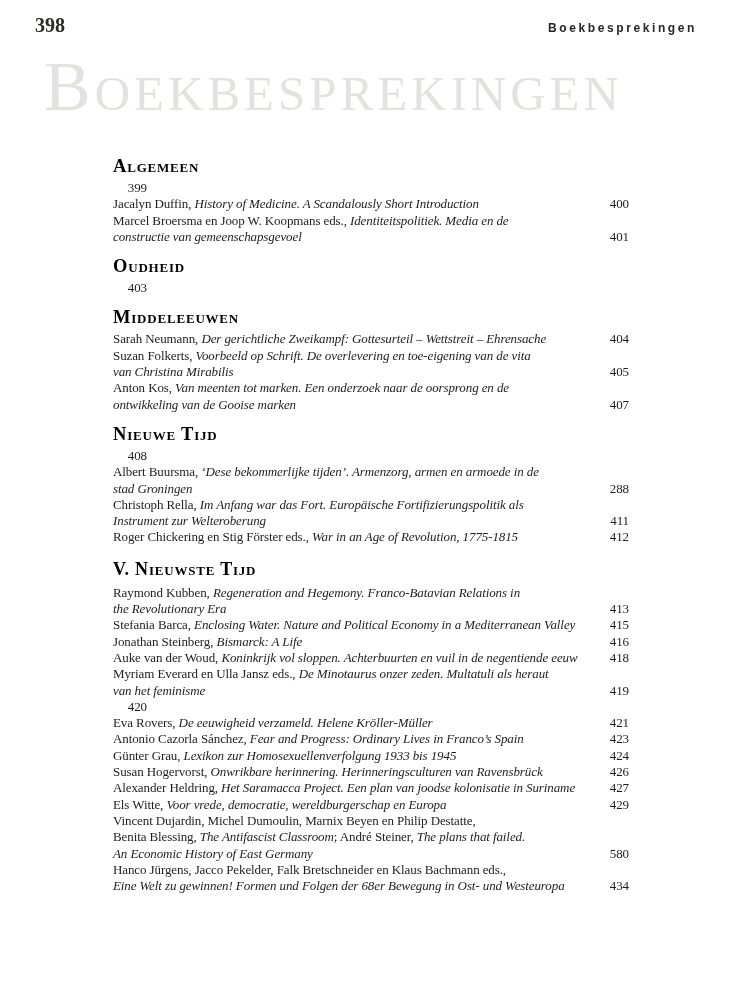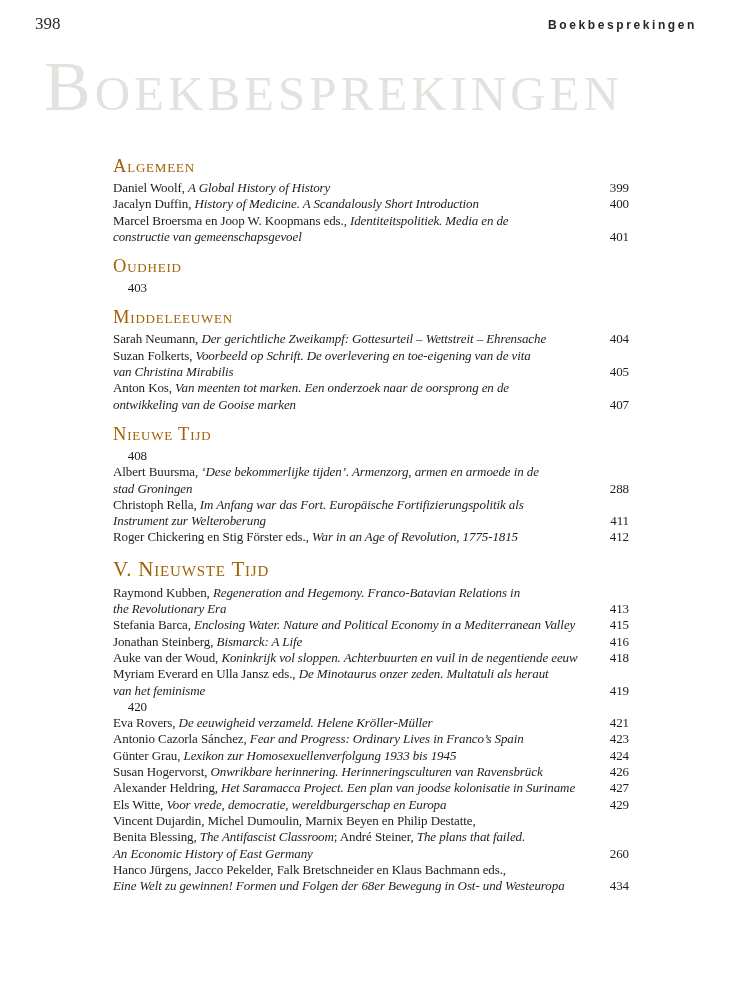--- a/index.html
+++ b/index.html
@@ -12,21 +12,21 @@
     font-family: "Liberation Serif", serif;
     color: #1e1d1b;
   }
   .running-header {
     position: absolute;
     top: 14px; left: 35px; right: 35px;
     display: flex;
     justify-content: space-between;
     align-items: baseline;
   }
-  .folio { font-size: 17px; color: #2a2a28; }
+  .folio { font-size: 20px; color: #2a2a28; font-weight: bold; }
   .running-head {
     font-family: "Liberation Sans", sans-serif;
     font-weight: 700;
     font-size: 12px;
     letter-spacing: 2.6px;
     color: #262624;
   }
   .page-title {
     position: absolute;
     top: 52px; left: 44px;
@@ -40,28 +40,28 @@
     white-space: nowrap;
   }
   .toc {
     position: absolute;
     left: 113px; top: 155px;
     width: 516px;
   }
   .section + .section { margin-top: 10px; }
   .section-heading {
     margin: 0 0 3px 0;
-    font-weight: 400;
+    font-weight: 700;
     font-variant: small-caps;
     font-size: 18.5px;
     line-height: 22px;
     letter-spacing: 0.8px;
-    color: #a16207;
-  }
-  .section-heading.large { font-size: 21px; line-height: 26px; }
+    color: #000000;
+  }
+  .section-heading.large { font-size: 18px; line-height: 26px; }
   .toc-line {
     display: flex;
     justify-content: space-between;
     align-items: baseline;
     font-size: 13px;
     line-height: 16.3px;
     letter-spacing: -0.1px;
     white-space: nowrap;
   }
   .line-text { flex: 0 1 auto; min-width: 0; }
@@ -79,21 +79,20 @@
 <div class="page" style="--watermark: #e3e2df; color: rgb(30, 29, 27);">
   <div class="running-header">
     <span class="folio">398</span>
     <span class="running-head">Boekbesprekingen</span>
   </div>
   <h1 class="page-title">Boekbesprekingen</h1>
   <div class="toc">
       <div class="section">
         <h2 class="section-heading">Algemeen</h2>
         <div class="toc-line">
-          <span class="line-text"><span>Daniel Woolf, </span><span class="it">A Global History of History</span></span>
           <span class="page-num">399</span>
         </div>
         <div class="toc-line">
           <span class="line-text"><span>Jacalyn Duffin, </span><span class="it">History of Medicine. A Scandalously Short Introduction</span></span>
           <span class="page-num">400</span>
         </div>
         <div class="toc-line">
           <span class="line-text"><span>Marcel Broersma en Joop W. Koopmans eds., </span><span class="it">Identiteitspolitiek. Media en de</span></span>
         </div>
         <div class="toc-line">
@@ -208,21 +207,21 @@
           <span class="page-num">429</span>
         </div>
         <div class="toc-line">
           <span class="line-text"><span>Vincent Dujardin, Michel Dumoulin, Marnix Beyen en Philip Destatte,</span></span>
         </div>
         <div class="toc-line">
           <span class="line-text"><span>Benita Blessing, </span><span class="it">The Antifascist Classroom</span><span>; André Steiner, </span><span class="it">The plans that failed.</span></span>
         </div>
         <div class="toc-line">
           <span class="line-text"><span class="it">An Economic History of East Germany</span></span>
-          <span class="page-num">260</span>
+          <span class="page-num">580</span>
         </div>
         <div class="toc-line">
           <span class="line-text"><span>Hanco Jürgens, Jacco Pekelder, Falk Bretschneider en Klaus Bachmann eds.,</span></span>
         </div>
         <div class="toc-line">
           <span class="line-text"><span class="it">Eine Welt zu gewinnen! Formen und Folgen der 68er Bewegung in Ost- und Westeuropa</span></span>
           <span class="page-num">434</span>
         </div>
       </div>
     </div>

